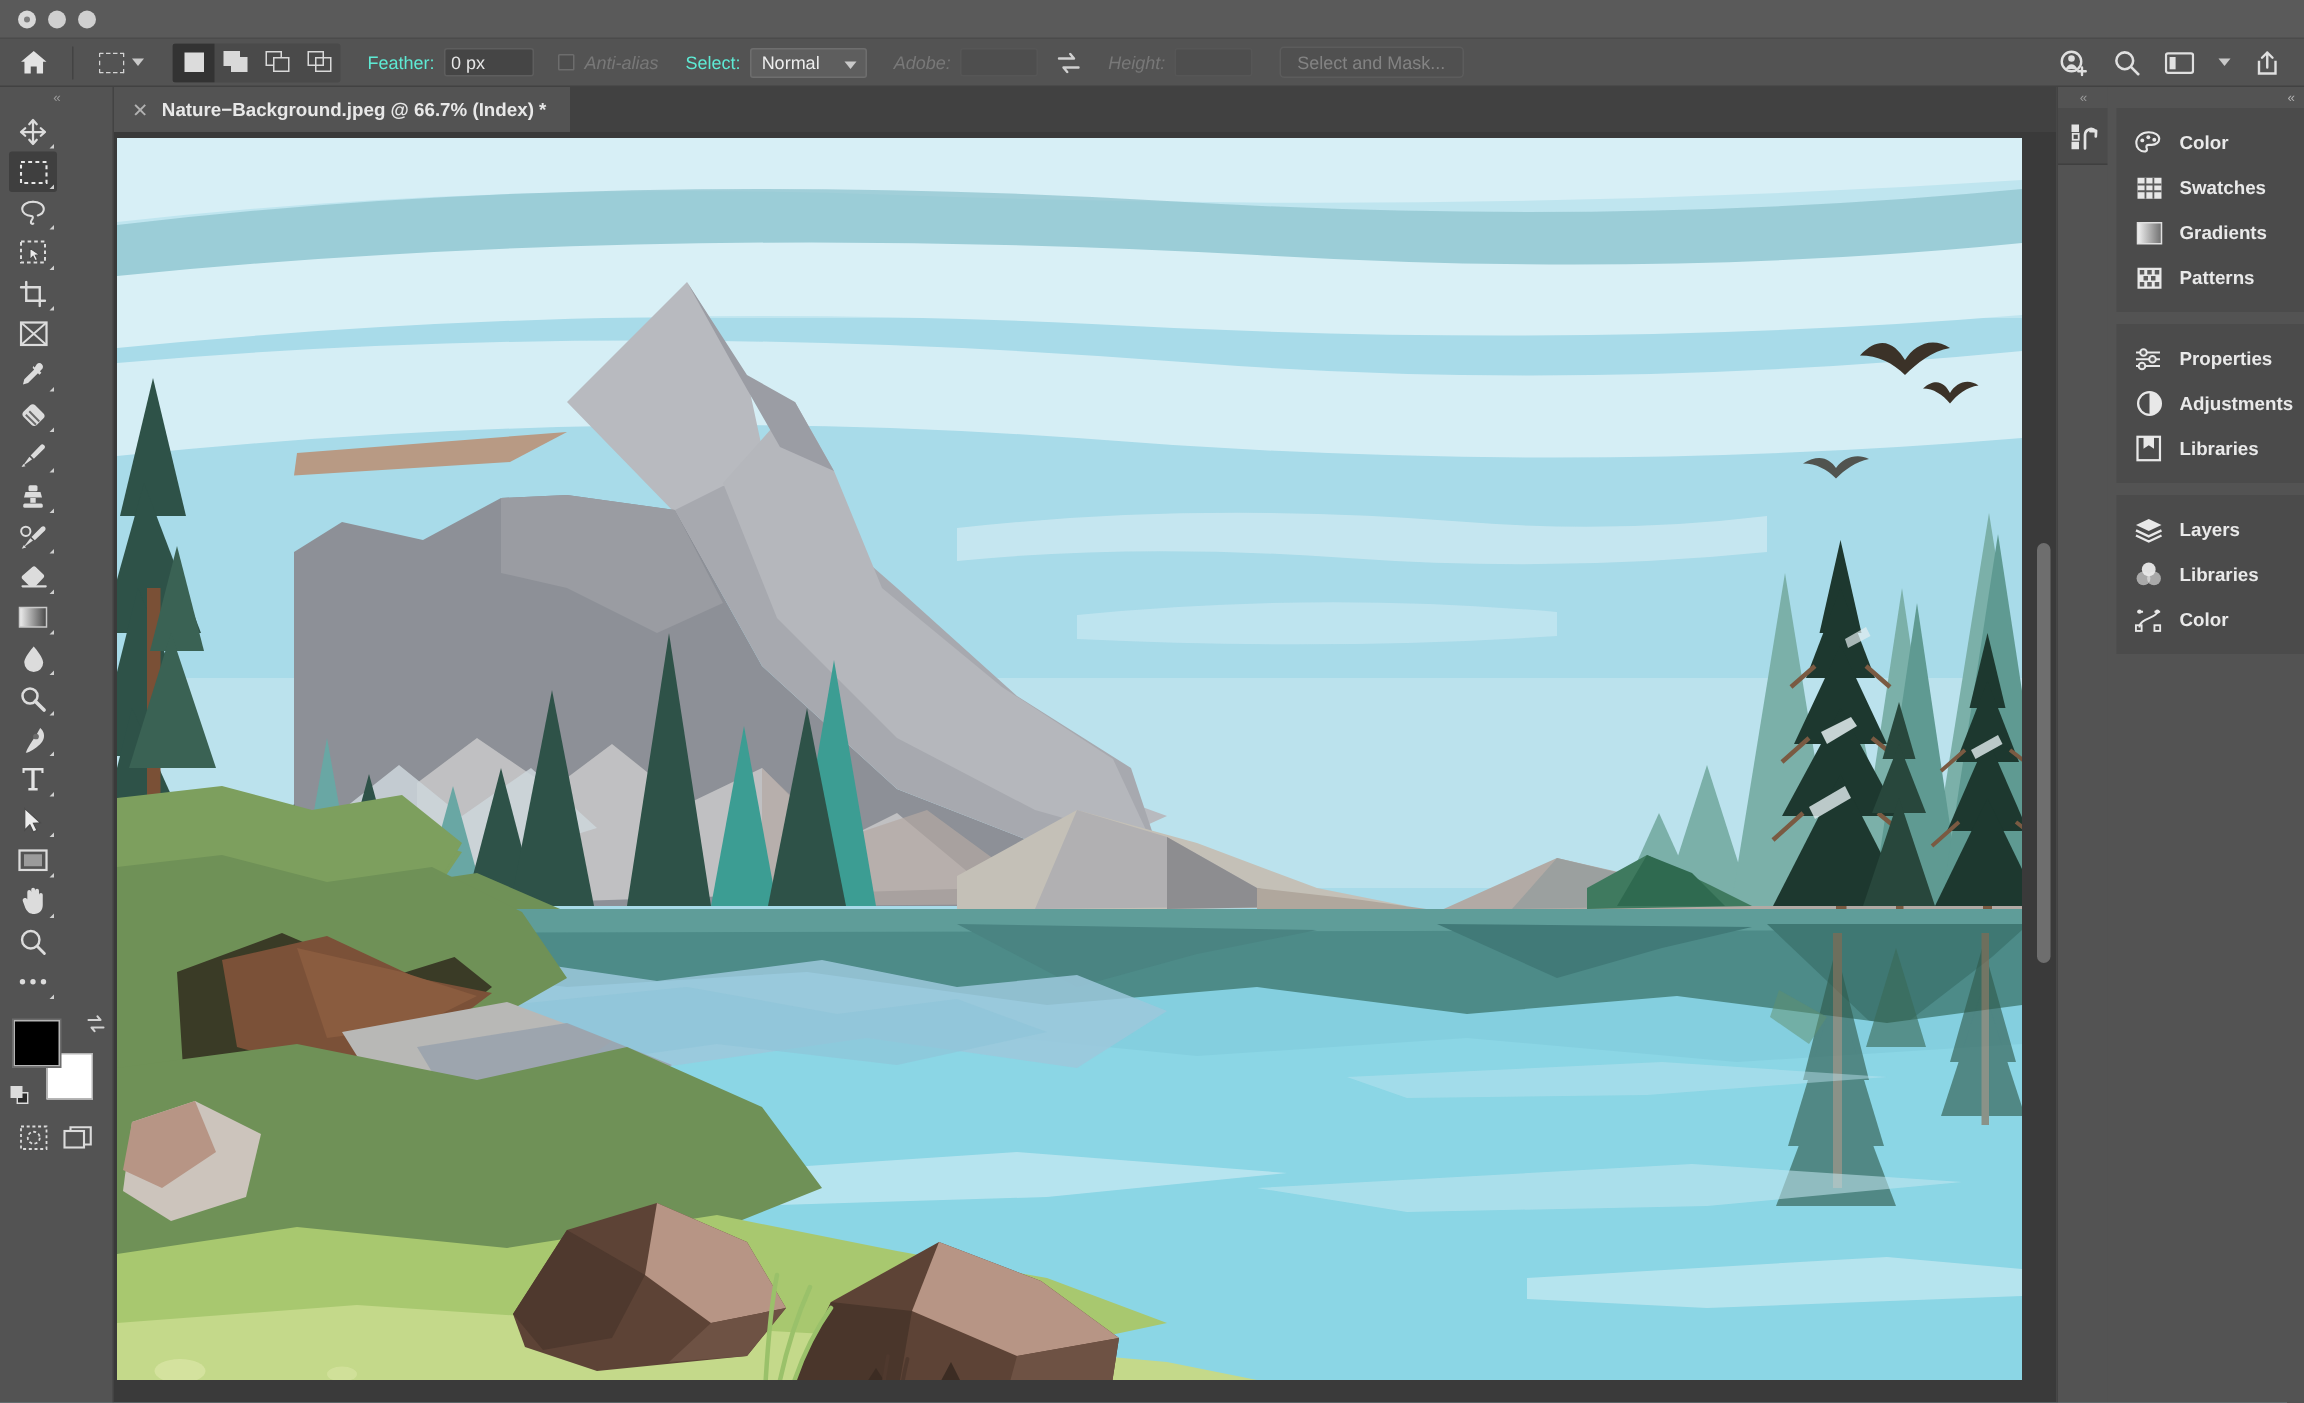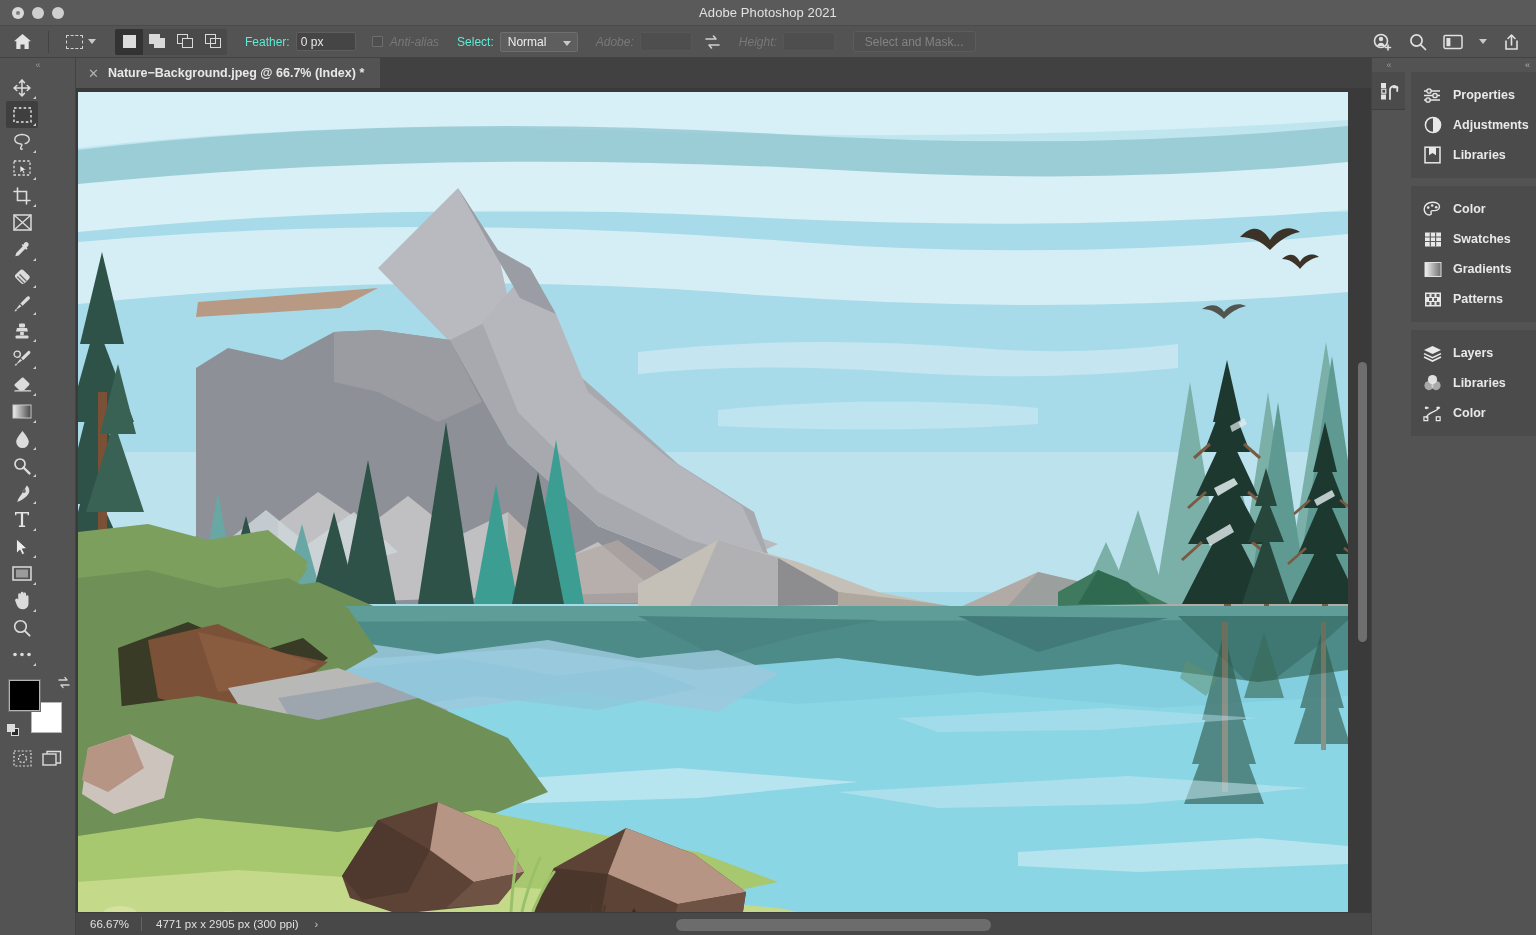--- a/index.html
+++ b/index.html
@@ -192,21 +192,20 @@
 <div id="app">
 
   <div class="titlebar">
     <div class="traffic">
       <div class="tl b1">
           <span class="dot"></span>
         </div>
       <div class="tl b2"></div>
       <div class="tl b3"></div>
     </div>
-    <div class="title-text">Adobe Photoshop 2021</div>
   </div>
 
   <div class="optionsbar">
     <div class="ob-home">
       <svg class="ico" width="19" height="17" viewBox="0 0 19 17">
           <path d="M9.5 1 1 8.2h2.3V16h4.2v-4.6h4V16h4.2V8.2H18z" fill="#e3e3e3"></path>
         </svg>
     </div>
     <div class="ob-sep"></div>
 
@@ -711,27 +710,20 @@
         <ellipse cx="42" cy="822" rx="17" ry="8" fill="#dbe6a6" opacity=".7"></ellipse>
         <ellipse cx="92" cy="836" rx="12" ry="6" fill="#dbe6a6" opacity=".6"></ellipse>
         <ellipse cx="150" cy="824" rx="10" ry="5" fill="#dbe6a6" opacity=".55"></ellipse>
       </svg>
     </div>
 
     <div class="vscroll">
       <div class="thumb"></div>
     </div>
 
-    <div class="statusbar">
-      <span class="sb-zoom">66.67%</span>
-      <span class="sb-sep"></span>
-      <span class="sb-dims">4771 px x 2905 px (300 ppi)</span>
-      <span class="sb-arrow">›</span>
-      <div class="hscroll"></div>
-    </div>
   </div>
 
   <div class="minidock">
     <div class="md-grip">
         <span>«</span>
       </div>
     <div class="md-btn">
       <span>
         <svg class="ico" width="20" height="20" viewBox="0 0 20 20">
             <rect x="2" y="2" width="5" height="5" fill="#e3e3e3"></rect>
@@ -741,52 +733,20 @@
             <path d="M14.6 6.4 18.4 6.2 18.2 10" fill="none" stroke="#e3e3e3" stroke-width="1.8" stroke-linecap="round" stroke-linejoin="round"></path>
           </svg>
       </span>
     </div>
   </div>
 
   <div class="rightdock">
     <div class="rd-grip">
         <span>«</span>
       </div>
-
-    <div class="rd-group">
-      <div class="rd-item">
-        <span class="rd-ico">
-          <svg class="ico" width="19" height="17" viewBox="0 0 19 17">
-              <path d="M1 4h16M1 8.5h16M1 13h16" stroke="#e8e8e8" stroke-width="1.4"></path>
-              <circle cx="6" cy="4" r="2.2" fill="#5b5b5b" stroke="#e8e8e8" stroke-width="1.3"></circle>
-              <circle cx="12" cy="8.5" r="2.2" fill="#5b5b5b" stroke="#e8e8e8" stroke-width="1.3"></circle>
-              <circle cx="5" cy="13" r="2.2" fill="#5b5b5b" stroke="#e8e8e8" stroke-width="1.3"></circle>
-            </svg>
-        </span>
-        <span class="lbl">Properties</span>
-      </div>
-      <div class="rd-item">
-        <span class="rd-ico">
-          <svg class="ico" width="18" height="18" viewBox="0 0 18 18">
-              <circle cx="9" cy="9" r="7.6" fill="none" stroke="#e8e8e8" stroke-width="1.5"></circle>
-              <path d="M9 1.4A7.6 7.6 0 0 1 9 16.6z" fill="#e8e8e8"></path>
-            </svg>
-        </span>
-        <span class="lbl">Adjustments</span>
-      </div>
-      <div class="rd-item">
-        <span class="rd-ico">
-          <svg class="ico" width="17" height="18" viewBox="0 0 17 18">
-              <rect x="1" y="1.2" width="15" height="15.6" fill="none" stroke="#e8e8e8" stroke-width="1.5"></rect>
-              <path d="M5 1.2h7v8l-3.5-2.3L5 9.2z" fill="#e8e8e8"></path>
-            </svg>
-        </span>
-        <span class="lbl">Libraries</span>
-      </div>
-    </div>
 
     <div class="rd-group">
       <div class="rd-item">
         <span class="rd-ico">
           <svg class="ico" width="19" height="17" viewBox="0 0 19 17">
               <path d="M9.5 1.2C4.9 1.2 1.2 4 1.2 8.3c0 3.4 2.5 5.7 5.2 5.7 1.3 0 1.9-.6 1.9-1.4 0-.6-.4-1-.4-1.6 0-.8.6-1.4 1.6-1.4h2c2.8 0 5-1.7 5-4.1 0-2.6-3-4.3-7-4.3z" fill="none" stroke="#e8e8e8" stroke-width="1.4"></path>
               <circle cx="5.2" cy="6.6" r="1.3" fill="#e8e8e8"></circle>
               <circle cx="9.2" cy="4.5" r="1.3" fill="#e8e8e8"></circle>
               <circle cx="13.2" cy="6.2" r="1.3" fill="#e8e8e8"></circle>
             </svg>
@@ -833,20 +793,52 @@
             </svg>
         </span>
         <span class="lbl">Patterns</span>
       </div>
     </div>
 
     <div class="rd-group">
       <div class="rd-item">
         <span class="rd-ico">
           <svg class="ico" width="19" height="17" viewBox="0 0 19 17">
+              <path d="M1 4h16M1 8.5h16M1 13h16" stroke="#e8e8e8" stroke-width="1.4"></path>
+              <circle cx="6" cy="4" r="2.2" fill="#5b5b5b" stroke="#e8e8e8" stroke-width="1.3"></circle>
+              <circle cx="12" cy="8.5" r="2.2" fill="#5b5b5b" stroke="#e8e8e8" stroke-width="1.3"></circle>
+              <circle cx="5" cy="13" r="2.2" fill="#5b5b5b" stroke="#e8e8e8" stroke-width="1.3"></circle>
+            </svg>
+        </span>
+        <span class="lbl">Properties</span>
+      </div>
+      <div class="rd-item">
+        <span class="rd-ico">
+          <svg class="ico" width="18" height="18" viewBox="0 0 18 18">
+              <circle cx="9" cy="9" r="7.6" fill="none" stroke="#e8e8e8" stroke-width="1.5"></circle>
+              <path d="M9 1.4A7.6 7.6 0 0 1 9 16.6z" fill="#e8e8e8"></path>
+            </svg>
+        </span>
+        <span class="lbl">Adjustments</span>
+      </div>
+      <div class="rd-item">
+        <span class="rd-ico">
+          <svg class="ico" width="17" height="18" viewBox="0 0 17 18">
+              <rect x="1" y="1.2" width="15" height="15.6" fill="none" stroke="#e8e8e8" stroke-width="1.5"></rect>
+              <path d="M5 1.2h7v8l-3.5-2.3L5 9.2z" fill="#e8e8e8"></path>
+            </svg>
+        </span>
+        <span class="lbl">Libraries</span>
+      </div>
+    </div>
+
+    <div class="rd-group">
+      <div class="rd-item">
+        <span class="rd-ico">
+          <svg class="ico" width="19" height="17" viewBox="0 0 19 17">
               <path d="M9.5 1 18 5 9.5 9 1 5z" fill="#e8e8e8"></path>
               <path d="M1 8.6 9.5 12.6 18 8.6" fill="none" stroke="#e8e8e8" stroke-width="1.6"></path>
               <path d="M1 12 9.5 16 18 12" fill="none" stroke="#e8e8e8" stroke-width="1.6"></path>
             </svg>
         </span>
         <span class="lbl">Layers</span>
       </div>
       <div class="rd-item">
         <span class="rd-ico">
           <svg class="ico" width="19" height="18" viewBox="0 0 19 18">

